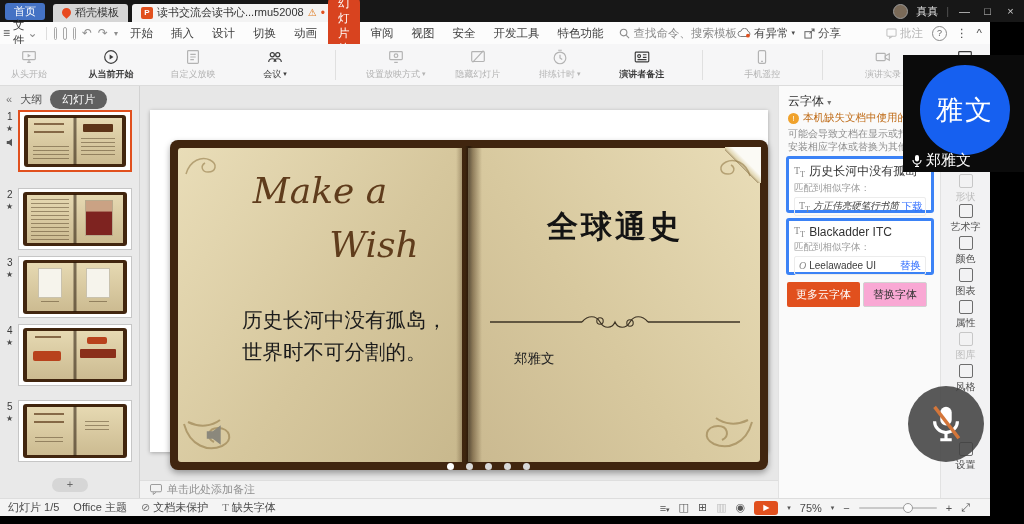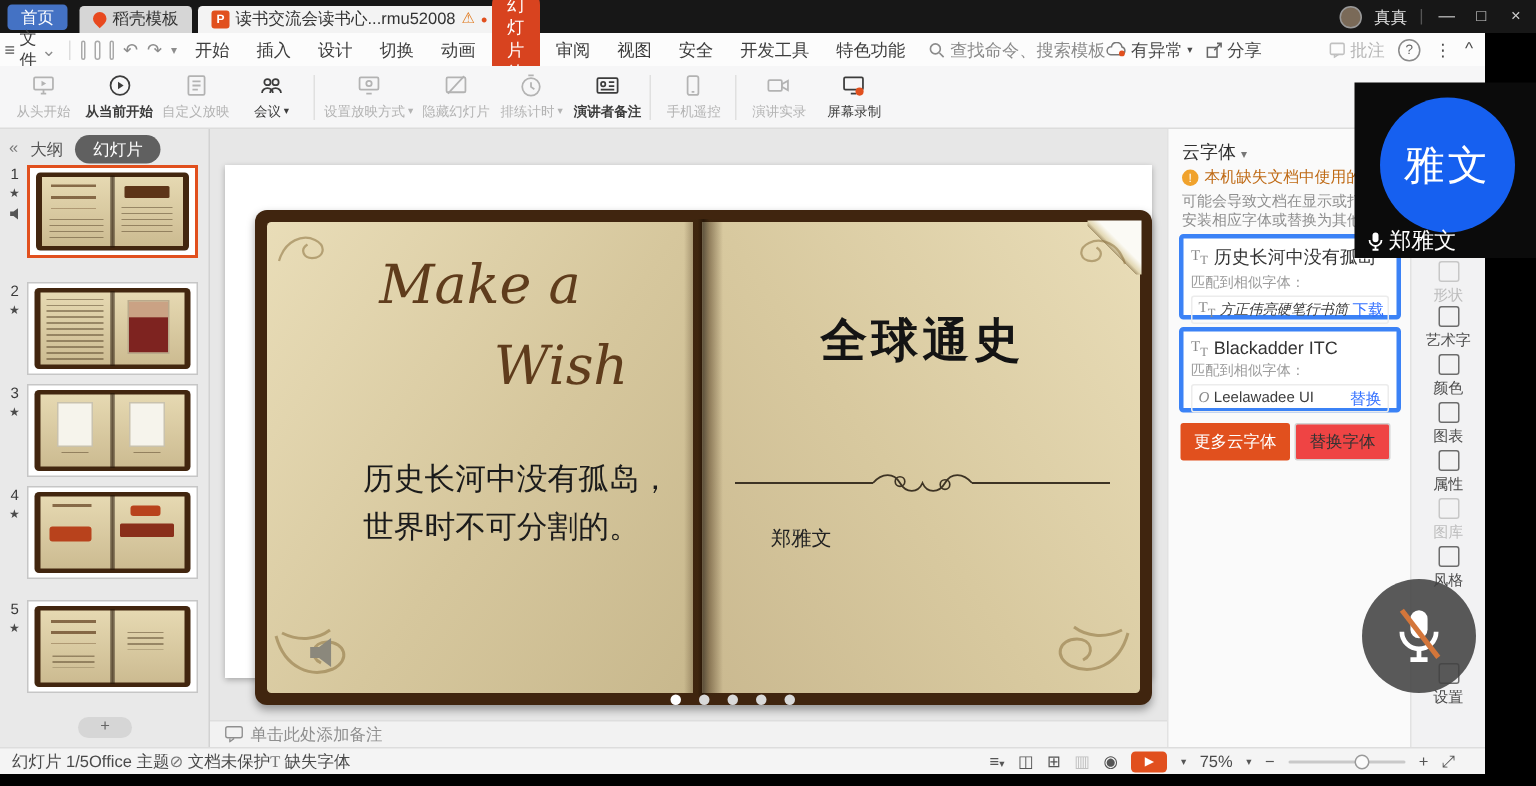--- a/index.html
+++ b/index.html
@@ -31,21 +31,21 @@
   .mini-ic{width:12px;height:11px;border:1px solid #a9a9a9;border-radius:2px;margin:0 3px;}
   .uglyph{color:#8d8d8d;font-size:12px;margin:0 3px;}
   .vdiv{width:1px;height:13px;background:#ddd;margin:0 5px;}
   .search{display:flex;align-items:center;gap:4px;color:#8b8b8b;margin-left:6px;white-space:nowrap;}
   .mb-right{margin-left:auto;display:flex;align-items:center;gap:9px;padding-right:8px;color:#4a4a4a;white-space:nowrap;}
   .graytx{color:#b5b5b5;padding-left:36px;}
   .qm{width:13px;height:13px;border:1px solid #8a8a8a;border-radius:50%;font-size:9px;display:flex;align-items:center;justify-content:center;color:#666;}
 
   
   #ribbon{position:absolute;left:0;top:44px;width:990px;height:42px;background:#f6f6f7;
-          border-bottom:1px solid #dcdcdc;display:flex;align-items:center;padding-left:4px;box-sizing:border-box;}
+          border-bottom:1px solid #dcdcdc;display:flex;align-items:center;padding-left:4px;box-sizing:border-box;gap:32px;}
   .rbtn{display:flex;flex-direction:column;align-items:center;justify-content:center;gap:2px;
         min-width:44px;padding:0 3px;height:40px;color:#3c3c3c;font-size:9px;white-space:nowrap;}
   .rbtn svg{display:block;}
   .rbtn.dis{color:#b3b3b3;}
   .rdiv{width:1px;height:30px;background:#e0e0e0;margin:0 3px;}
   .ddv{font-size:7px;vertical-align:1px;}
 
   
   #sidebar{position:absolute;left:0;top:86px;width:140px;height:412px;background:#e9e9e9;
            border-right:1px solid #d2d2d2;box-sizing:border-box;}
@@ -110,33 +110,33 @@
   .bang{width:11px;height:11px;border-radius:50%;background:#f0a22c;color:#fff;font-size:8px;display:flex;align-items:center;justify-content:center;flex:none;}
   .fp-desc{position:absolute;left:9px;font-size:10px;color:#8f8f8f;white-space:nowrap;}
   .fcard{position:absolute;left:7px;width:148px;height:57px;background:#fff;border:3px solid #3b82f6;border-radius:3px;box-sizing:border-box;padding:4px 5px;}
   .fname{display:flex;align-items:center;gap:4px;font-size:12px;color:#333;white-space:nowrap;}
   .tr-ico{color:#8a8a8a;font-size:10px;font-family:"Liberation Serif",serif;flex:none;}
   .fmatch{font-size:9.5px;color:#9c9c9c;margin-top:2px;}
   .fsub{display:flex;align-items:center;gap:3px;margin-top:2px;border:1px solid #ececec;border-radius:2px;height:17px;padding:0 4px;font-size:10px;color:#3c3c3c;white-space:nowrap;}
   .fsub .act{margin-left:auto;color:#3370ff;font-size:10.5px;}
   .mscript{font-family:"DejaVu Serif","Liberation Serif",serif;font-style:italic;}
   .btn-orange{position:absolute;left:8px;top:196px;background:#e1501e;color:#fff;font-size:11px;padding:5px 9px;border-radius:2px;}
-  .btn-plain{position:absolute;left:84px;top:196px;background:#ef4444;border:1px solid #d2d2d2;color:#333;font-size:11px;padding:4px 9px;border-radius:2px;}
+  .btn-plain{position:absolute;left:84px;top:196px;background:#f9a8d4;border:1px solid #d2d2d2;color:#333;font-size:11px;padding:4px 9px;border-radius:2px;}
 
   
   #sidetools{position:absolute;left:940px;top:86px;width:50px;height:412px;background:#f2f2f3;border-left:1px solid #e2e2e2;box-sizing:border-box;}
   .stool{position:absolute;left:0;width:49px;text-align:center;font-size:10px;color:#4c4c4c;}
   .stool .ic{width:12px;height:12px;border:1px solid #6d6d6d;border-radius:2px;margin:0 auto 2px;}
   .stool.dis{color:#bdbdbd;}
   .stool.dis .ic{border-color:#c7c7c7;}
 
   
   #statusbar{position:absolute;left:0;top:498px;width:990px;height:18px;background:#f4f4f4;border-top:1px solid #ddd;
              display:flex;align-items:center;font-size:11px;color:#4a4a4a;padding:0 20px 0 8px;box-sizing:border-box;}
-  .st-l{display:flex;align-items:center;white-space:nowrap;}
+  .st-l{display:flex;align-items:center;gap:14px;white-space:nowrap;}
   .st-r{margin-left:auto;display:flex;align-items:center;gap:9px;white-space:nowrap;}
   .vico{font-size:11px;color:#555;}
   .vico.dis{color:#c0c0c0;}
   .playpill{width:24px;height:14px;background:#e1501e;border-radius:3px;color:#fff;font-size:8px;display:flex;align-items:center;justify-content:center;}
   .ztrack{width:78px;height:2px;background:#c9c9c9;position:relative;border-radius:1px;}
   .zknob{position:absolute;left:44px;top:-4px;width:10px;height:10px;border-radius:50%;background:#fbfbfb;border:1px solid #9a9a9a;box-sizing:border-box;}
 
   
   #conf{position:absolute;left:903px;top:55px;width:121px;height:117px;background:#0b0b0b;z-index:40;}
   .bigavatar{position:absolute;left:17px;top:10px;width:90px;height:90px;border-radius:50%;background:#1660f0;

